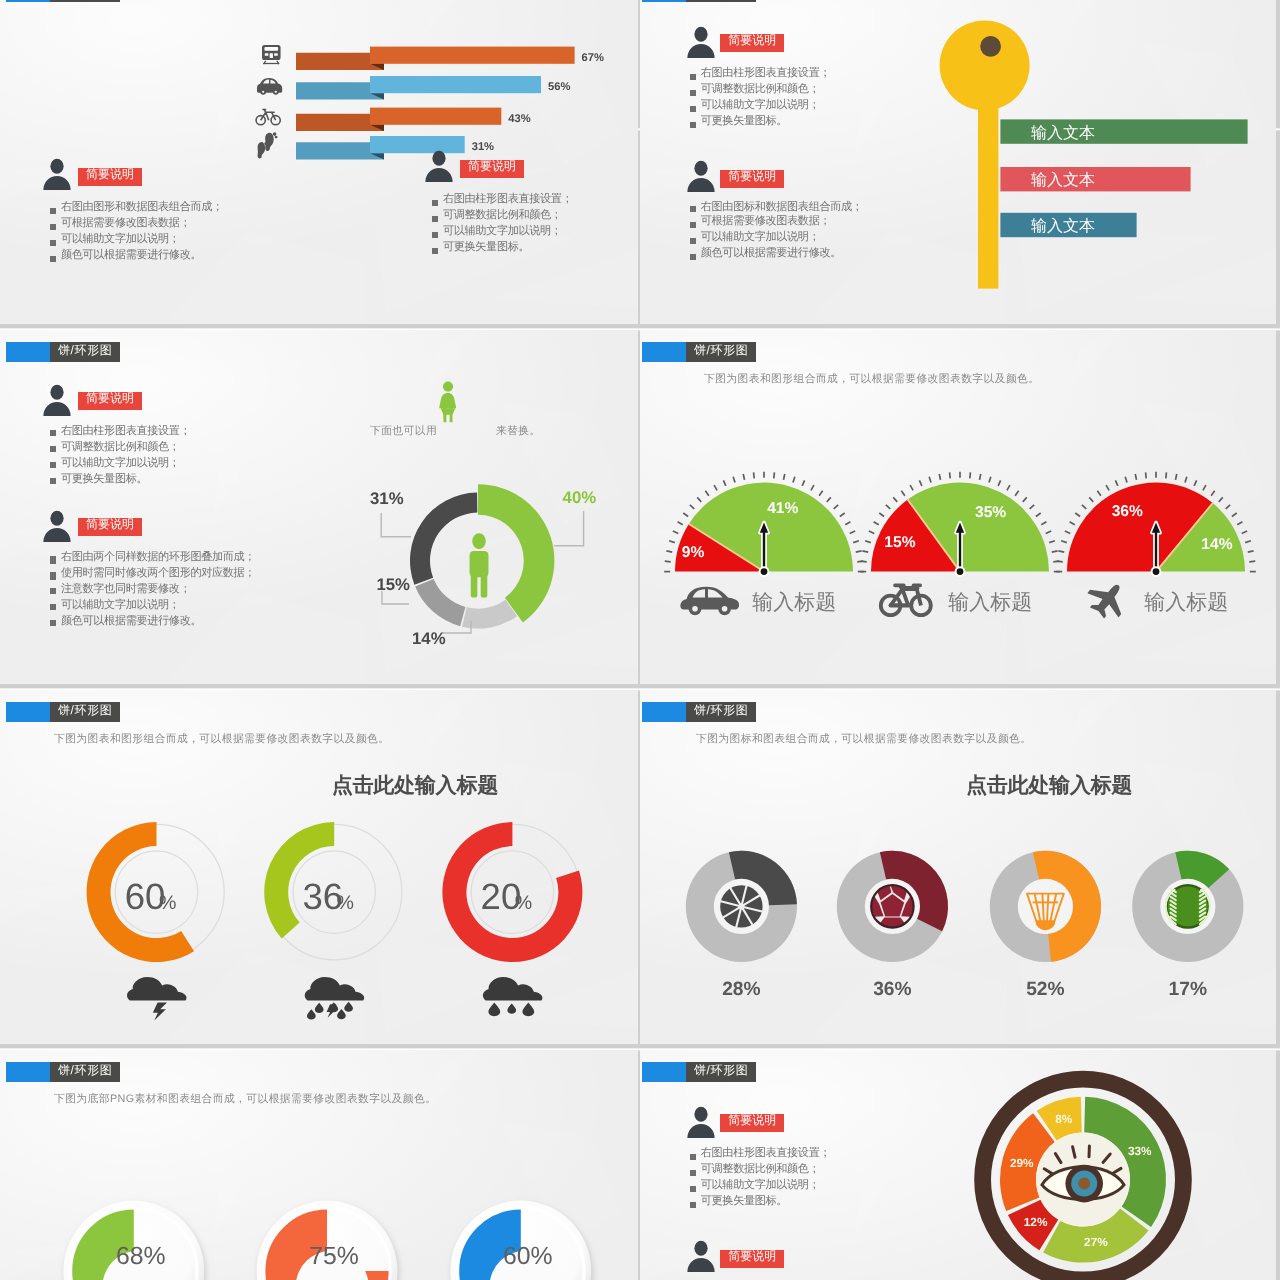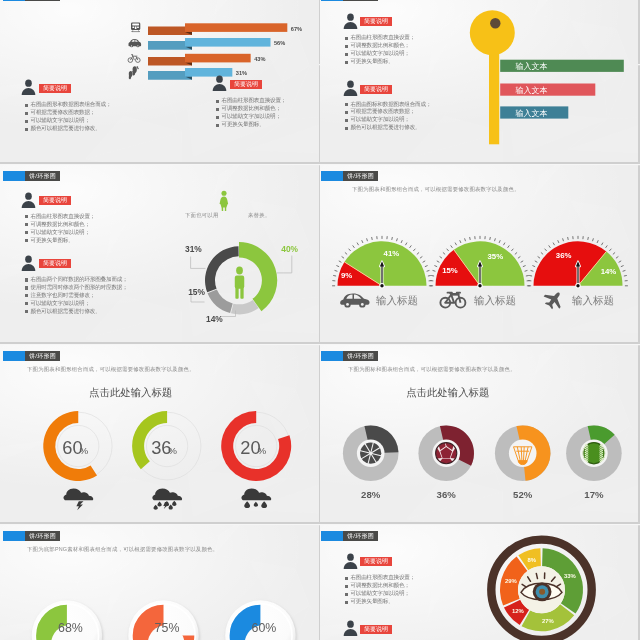--- a/index.html
+++ b/index.html
@@ -21,22 +21,22 @@
   .tb-dark{background:#4a4a48;color:#fff;font-size:6px;line-height:10px;
            padding:0 4px;letter-spacing:.3px;white-space:nowrap;}
   
   .person{position:absolute;}
   .badge{position:absolute;background:#e8453c;color:#fff;font-size:6px;
          line-height:9px;padding:0 4px;white-space:nowrap;}
   .bullets{position:absolute;font-size:5.6px;letter-spacing:-0.2px;color:#737373;line-height:7.95px;white-space:nowrap;}
   .bullets div{position:relative;padding-left:5.6px;}
   .bullets div:before{content:"";position:absolute;left:0;top:2.3px;width:3.1px;height:3.1px;background:#6e6e6e;}
   .desc{position:absolute;font-size:5.4px;letter-spacing:.2px;color:#8a8a8a;white-space:nowrap;}
-  .bigtitle{position:absolute;font-size:10.4px;font-weight:normal;color:#4d4d4d;
-            white-space:nowrap;text-align:left;}
+  .bigtitle{position:absolute;font-size:10.4px;font-weight:bold;color:#4d4d4d;
+            white-space:nowrap;text-align:right;}
   svg{display:block;overflow:visible;}
 </style>
 </head>
 <body>
 
 <svg width="0" height="0" style="position:absolute">
     <defs>
 
   <g id="ic-person" fill="#3b4249">
     <ellipse cx="14" cy="8" r="7" rx="6.4" ry="7.2"></ellipse>

